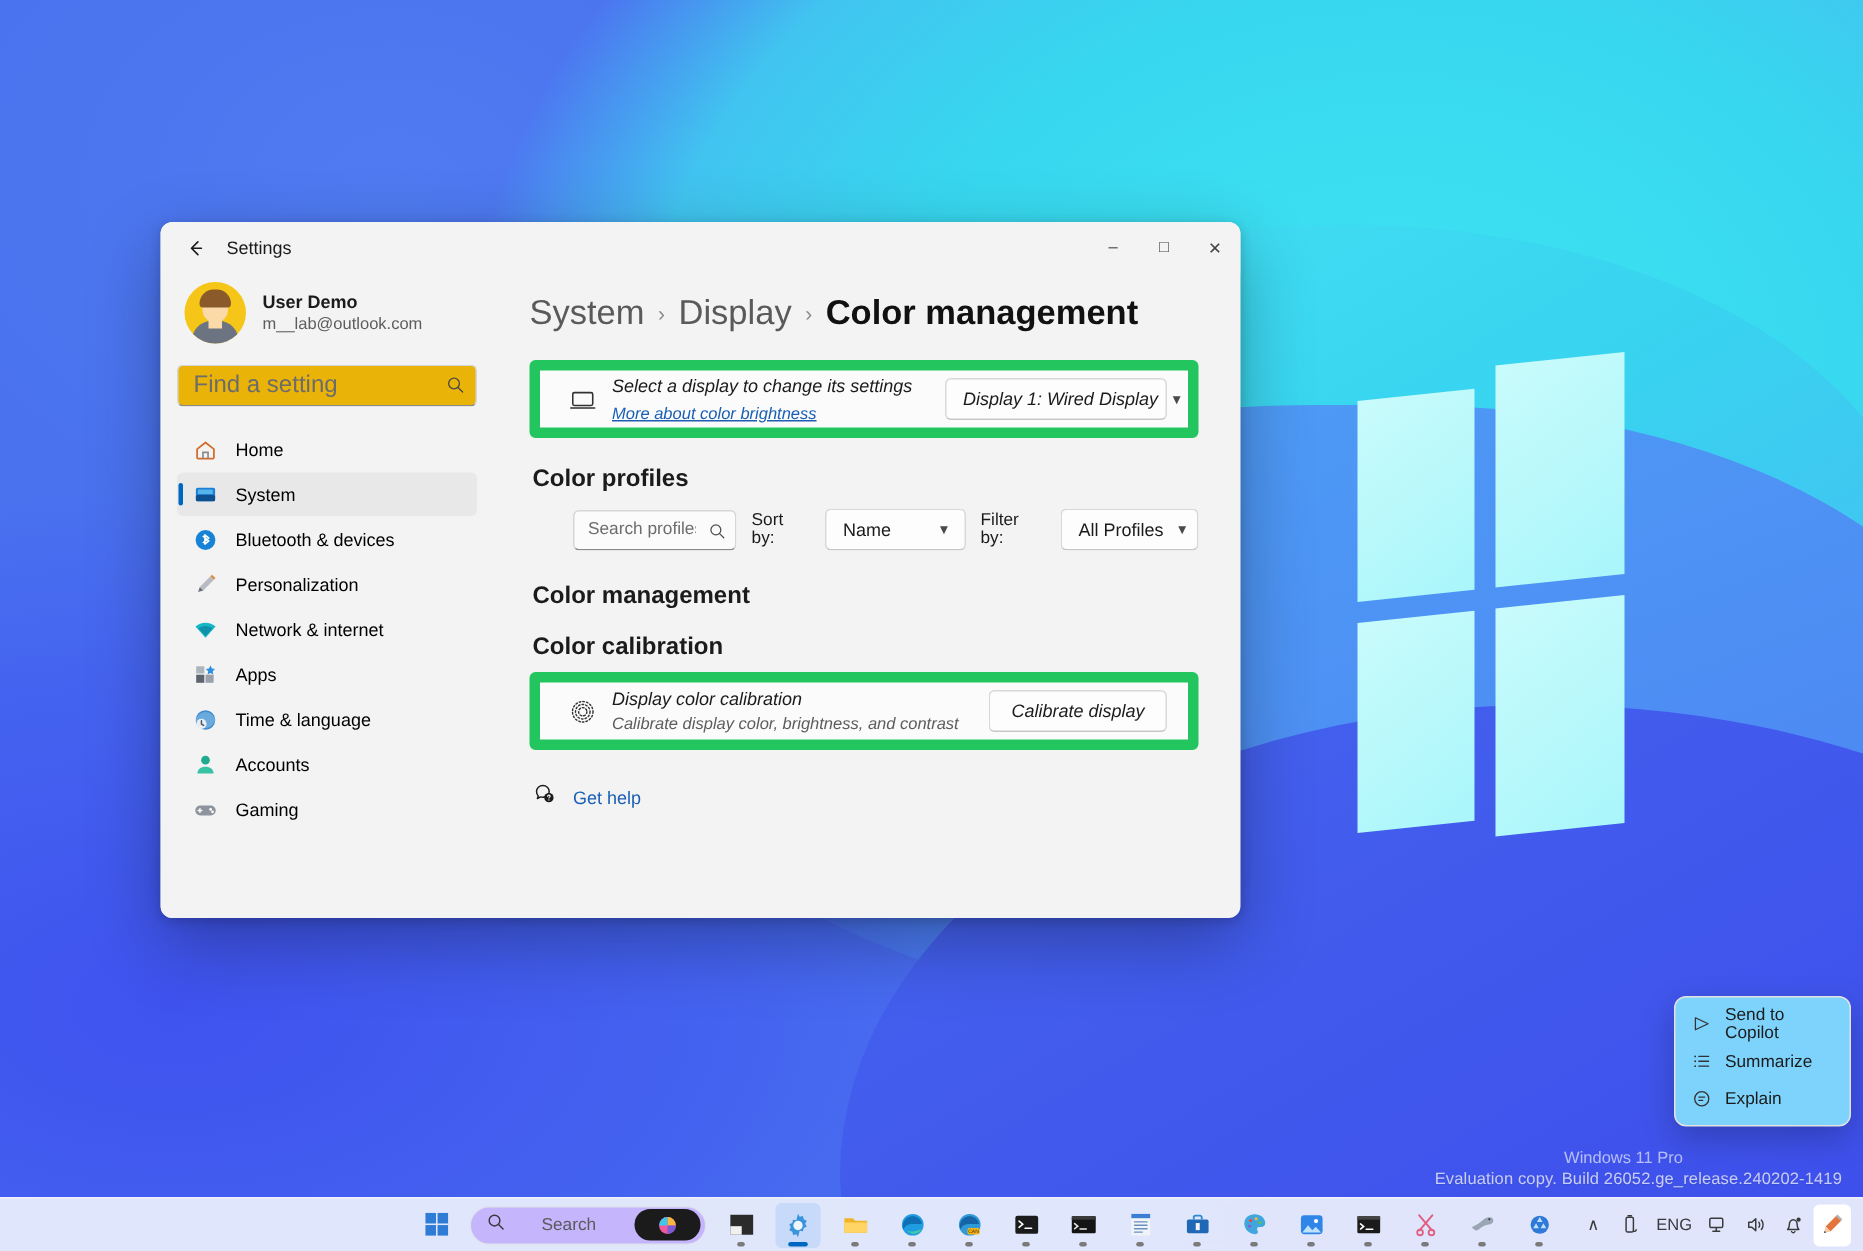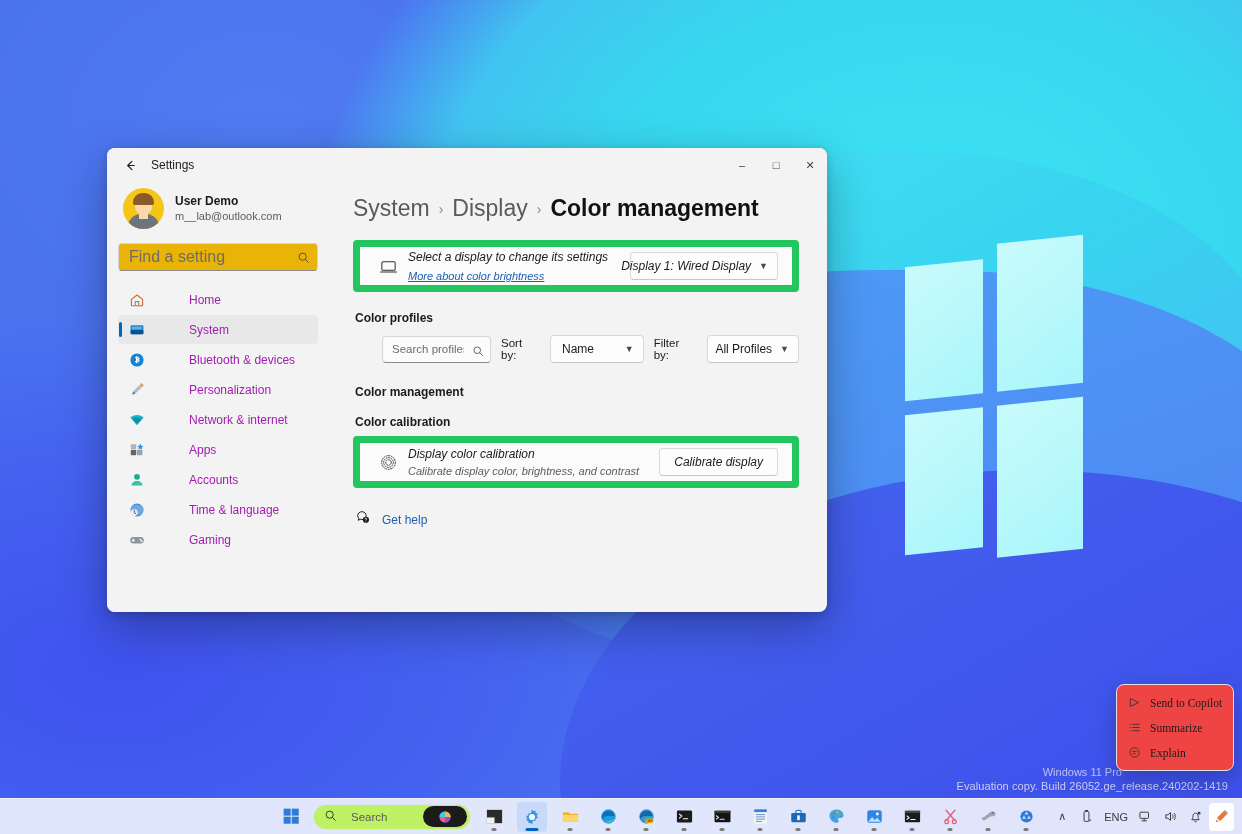--- a/index.html
+++ b/index.html
@@ -124,21 +124,21 @@
   .navitem {
     position: relative; display: flex; align-items: center; gap: 12px;
     height: 29px; border-radius: 4px; padding-left: 10px; cursor: default;
   }
   .navitem.active { background: #e8e8e8; }
   .navitem.active::before {
     content: ""; position: absolute; left: 1px; top: 7px; width: 3px; height: 15px;
     background: #0067c0; border-radius: 2px;
   }
   .navicon { width: 17px; height: 17px; flex: 0 0 17px; display: flex; align-items: center; justify-content: center; }
-  .navlabel { font-size: 12px; color: #a21caf; margin-left: 32px; }
+  .navlabel { font-size: 12px; color: #000000; }
 
   
   .main { flex: 1; padding: 8px 28px 0 24px; overflow: hidden; min-width: 0; }
   .breadcrumb { display: flex; align-items: center; gap: 9px; margin: 5px 0 18px 0; }
   .bc-link { font-size: 23px; color: #5a5a5a; font-weight: normal; }
   .bc-sep { font-size: 14px; color: #8a8a8a; }
   .bc-cur { font-size: 23px; color: #111; font-weight: bold; }
 
   .card {
     background: #fbfbfb; border: 7px solid #22c55e; border-radius: 4px;
@@ -153,62 +153,62 @@
   .btn {
     height: 28px; min-width: 96px; padding: 0 14px; border-radius: 4px;
     border: 1px solid #d8d8d8; border-bottom-color: #c6c6c6; background: #fdfdfd;
     font-size: 12px; color: #1b1b1b; display: flex; align-items: center; justify-content: center;
     font-family: "Liberation Sans", sans-serif; white-space: nowrap;
   }
 
   .combo {
     height: 28px; border-radius: 4px; border: 1px solid #d8d8d8; border-bottom-color: #c6c6c6;
     background: #fdfdfd; display: flex; align-items: center; gap: 8px;
-    padding: 0 9px 0 11px; font-size: 12px; color: #1b1b1b; white-space: nowrap; justify-content: flex-end;
+    padding: 0 9px 0 11px; font-size: 12px; color: #1b1b1b; white-space: nowrap;
   }
   .combo .chev { color: #4a4a4a; font-size: 9px; margin-left: auto; }
 
-  .sect-h { font-size: 12px; font-weight: bold; color: #1b1b1b; margin: 17px 0 7px 2px; }
+  .sect-h { font-size: 16px; font-weight: bold; color: #1b1b1b; margin: 17px 0 7px 2px; }
   .sect-h.top { margin-top: 19px; }
 
   .filters { display: flex; align-items: center; gap: 10px; margin-top: 10px; }
   .prof-search { position: relative; width: 140px; padding-left: 29px; }
   .prof-search input {
     width: 100%; height: 27px; border-radius: 4px; border: 1px solid #d6d6d6;
     border-bottom: 1px solid #8a8a8a; background: #fbfbfb; padding: 0 26px 0 9px;
     font-size: 11.5px; color: #1b1b1b; outline: none; font-family: "Liberation Sans", sans-serif;
   }
   .prof-search input::placeholder { color: #6c6c6c; }
   .prof-search .sicon { position: absolute; right: 7px; top: 7px; color: #4a4a4a; }
   .flabel { font-size: 11.5px; color: #1b1b1b; }
 
   .gethelp { display: flex; align-items: center; gap: 11px; margin: 22px 0 0 3px; }
   .gethelp a { font-size: 12px; color: #1a5fb4; text-decoration: none; }
 
   
   #copilot-menu {
-    position: absolute; left: 1116px; top: 684px; width: 118px;
-    background: #ef4444; border: 1px solid #e2e2e2; border-radius: 8px;
-    box-shadow: 0 8px 22px rgba(0,0,0,.22); padding: 5px 3px; font-family: Liberation Serif, serif;
+    position: absolute; left: 1116px; top: 664px; width: 118px;
+    background: #7dd3fc; border: 1px solid #e2e2e2; border-radius: 8px;
+    box-shadow: 0 8px 22px rgba(0,0,0,.22); padding: 5px 3px;
   }
   .cm-item { display: flex; align-items: center; gap: 9px; height: 25px; padding: 0 7px;
              border-radius: 4px; font-size: 11.5px; color: #1b1b1b; }
   .cm-ic { width: 14px; flex: 0 0 14px; display: flex; align-items: center; justify-content: center; color: #333; }
 
   
   #taskbar {
     position: absolute; left: 0; bottom: 0; width: 1242px; height: 36px;
     background: rgba(238,242,252,.92); backdrop-filter: blur(18px);
     display: flex; align-items: center; border-top: 1px solid rgba(255,255,255,.45);
   }
   .tb-center { position: absolute; left: 276px; display: flex; align-items: center; gap: 4px; }
   .tb-start { width: 30px; height: 30px; display: flex; align-items: center; justify-content: center; border-radius: 4px; }
   .tb-search {
-    width: 158px; height: 26px; border-radius: 13px; background: #bef264;
-    border: 1px solid #dfe3ee; display: flex; align-items: center; gap: 14px;
+    width: 158px; height: 26px; border-radius: 13px; background: #c4b5fd;
+    border: 1px solid #dfe3ee; display: flex; align-items: center; gap: 24px;
     padding: 0 3px 0 10px; margin-left: 3px;
   }
   .tb-search span.lbl { font-size: 11.5px; color: #5a5a5a; }
   .copilot-pill {
     margin-left: auto; width: 44px; height: 21px; border-radius: 11px;
     background: #1b1b1b; display: flex; align-items: center; justify-content: center;
   }
   .tb-app {
     width: 30px; height: 30px; border-radius: 4px; display: flex; align-items: center;
     justify-content: center; position: relative; margin-left: 4px;
@@ -352,37 +352,37 @@
                 <rect x="1.8" y="2.2" width="5.4" height="4.8" fill="#aeb4bc"></rect>
                 <path d="M11.3 1.6l1 2.1 2.1.3-1.6 1.5.4 2.1-1.9-1-1.9 1 .4-2.1-1.6-1.5 2.1-.3 1-2.1z" fill="#2f8fe0"></path>
               </svg>
             </span>
             <span class="navlabel">Apps</span>
           </div>
 
           <div class="navitem">
             <span class="navicon">
               <svg width="16" height="16" viewBox="0 0 16 16">
-                <circle cx="8" cy="4.8" r="2.9" fill="#1fab8e"></circle>
-                <path d="M2.6 13.6c0-2.8 2.4-4.5 5.4-4.5s5.4 1.7 5.4 4.5H2.6z" fill="#36c2a3"></path>
-              </svg>
-            </span>
-            <span class="navlabel">Accounts</span>
-          </div>
-
-          <div class="navitem">
-            <span class="navicon">
-              <svg width="16" height="16" viewBox="0 0 16 16">
                 <circle cx="8" cy="8" r="6.5" fill="#3f8ad1"></circle>
                 <path d="M1.6 8A6.5 6.5 0 0114.4 8 6.5 6.5 0 011.6 8z" fill="#8fc4e8" opacity=".55"></path>
                 <circle cx="5.3" cy="10.6" r="3.4" fill="#e8eef4"></circle>
                 <path d="M5.3 8.5v2.2l1.5.9" stroke="#4a5560" stroke-width="1" fill="none" stroke-linecap="round"></path>
               </svg>
             </span>
             <span class="navlabel">Time &amp; language</span>
+          </div>
+
+          <div class="navitem">
+            <span class="navicon">
+              <svg width="16" height="16" viewBox="0 0 16 16">
+                <circle cx="8" cy="4.8" r="2.9" fill="#1fab8e"></circle>
+                <path d="M2.6 13.6c0-2.8 2.4-4.5 5.4-4.5s5.4 1.7 5.4 4.5H2.6z" fill="#36c2a3"></path>
+              </svg>
+            </span>
+            <span class="navlabel">Accounts</span>
           </div>
 
           <div class="navitem">
             <span class="navicon">
               <svg width="16" height="16" viewBox="0 0 16 16">
                 <rect x="1.2" y="5" width="13.6" height="6.6" rx="3.3" fill="#8d949d"></rect>
                 <path d="M4.3 7.1v2.4M3.1 8.3h2.4" stroke="#fff" stroke-width="1" stroke-linecap="round"></path>
                 <circle cx="11.4" cy="7.6" r=".9" fill="#fff"></circle>
                 <circle cx="12.7" cy="9.2" r=".9" fill="#fff"></circle>
               </svg>

